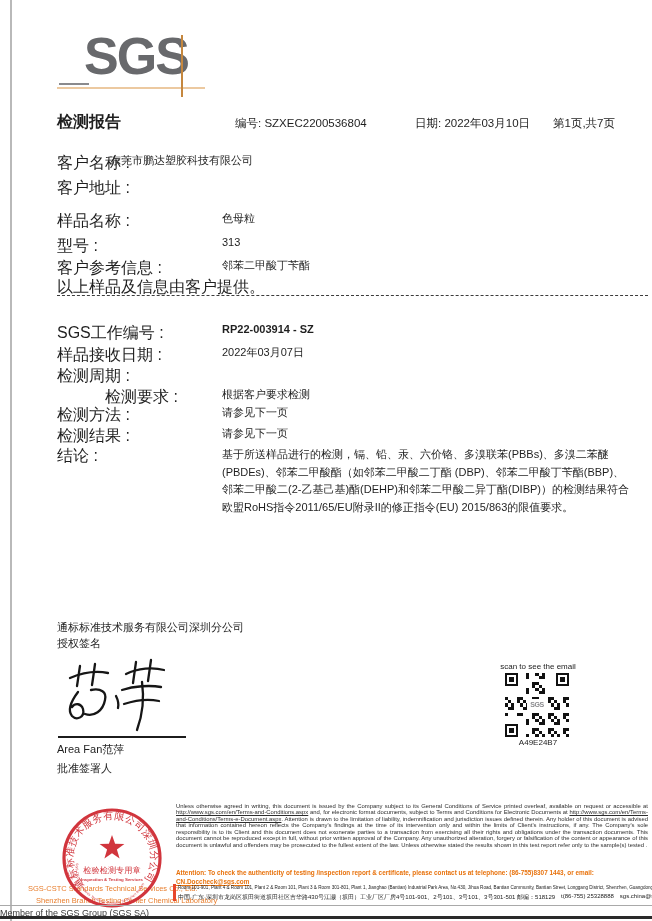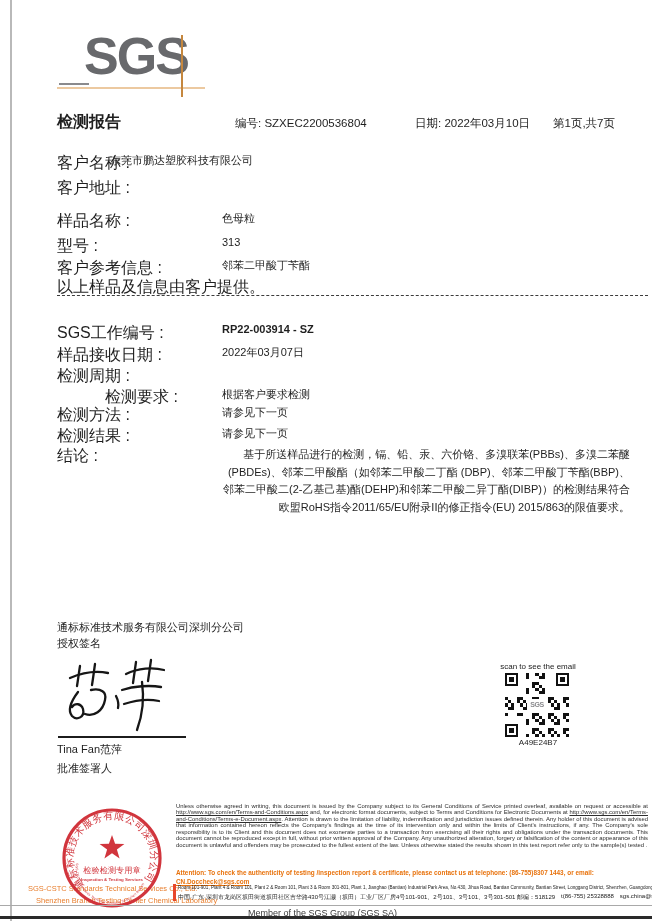--- a/index.html
+++ b/index.html
@@ -41,21 +41,21 @@
   .legal .u{text-decoration:underline;}
   .attention{left:176px;top:869px;width:472px;font-size:6.4px;line-height:8.6px;font-weight:bold;color:#e8720c;}
   .attention .u{text-decoration:underline;}
   
   .addr-bar{left:173px;top:884px;width:2.5px;height:17px;background:#e8472b;}
   .addr-row{left:178px;width:470px;display:flex;justify-content:space-between;white-space:nowrap;}
   .addr-en{top:885px;font-size:4.6px;color:#222;}
   .addr-cn{top:893px;font-size:6px;color:#222;}
   .addr-right{margin-left:6px;}
   .footer-line{left:0;top:905px;width:652px;height:1px;background:#a9a9a9;}
-  .member{left:0;top:908px;width:645px;text-align:center;font-size:9px;color:#3a3a3a;}
+  .member{left:0;top:908px;width:645px;text-align:left;font-size:9px;color:#3a3a3a;}
 </style>
 </head>
 <body>
 
 <div class="page">
 
   <div class="abs edge-left"></div>
 
   <div class="abs logo-text">SGS</div>
   <div class="abs logo-underscore"></div>
@@ -87,21 +87,21 @@
   <div class="abs val" style="left:222px;top:345px;">2022年03月07日</div>
   <div class="abs lbl" style="left:57px;top:366px;">检测周期 :</div>
   <div class="abs lbl" style="left:57px;top:387px;margin-left:48px;">检测要求 :</div>
   <div class="abs val" style="left:222px;top:387px;">根据客户要求检测</div>
   <div class="abs lbl" style="left:57px;top:405px;">检测方法 :</div>
   <div class="abs val" style="left:222px;top:405px;">请参见下一页</div>
   <div class="abs lbl" style="left:57px;top:426px;">检测结果 :</div>
   <div class="abs val" style="left:222px;top:426px;">请参见下一页</div>
 
   <div class="abs lbl" style="left:57px;top:446px;">结论 :</div>
-  <div class="abs val concl" style="left:222px;top:446px;text-align:right;">基于所送样品进行的检测，镉、铅、汞、六价铬、多溴联苯(PBBs)、多溴二苯醚(PBDEs)、邻苯二甲酸酯（如邻苯二甲酸二丁酯 (DBP)、邻苯二甲酸丁苄酯(BBP)、邻苯二甲酸二(2-乙基己基)酯(DEHP)和邻苯二甲酸二异丁酯(DIBP)）的检测结果符合欧盟RoHS指令2011/65/EU附录II的修正指令(EU) 2015/863的限值要求。</div>
+  <div class="abs val concl" style="left:222px;top:446px;">基于所送样品进行的检测，镉、铅、汞、六价铬、多溴联苯(PBBs)、多溴二苯醚(PBDEs)、邻苯二甲酸酯（如邻苯二甲酸二丁酯 (DBP)、邻苯二甲酸丁苄酯(BBP)、邻苯二甲酸二(2-乙基己基)酯(DEHP)和邻苯二甲酸二异丁酯(DIBP)）的检测结果符合欧盟RoHS指令2011/65/EU附录II的修正指令(EU) 2015/863的限值要求。</div>
 
   <div class="abs" style="left:57px;top:620px;font-size:11px;">通标标准技术服务有限公司深圳分公司</div>
   <div class="abs" style="left:57px;top:636px;font-size:11px;">授权签名</div>
 
   <svg class="abs" style="left:58px;top:656px;" width="130" height="80" viewBox="0 0 130 80">
     <g fill="none" stroke="#161616" stroke-width="2.3" stroke-linecap="round">
       <path d="M12,22 C26,16 40,15 50,17"></path>
       <path d="M22,10 C21,16 20,24 19,30"></path>
       <path d="M37,8 C36,15 35,23 34,29"></path>
       <path d="M20,36 C14,44 9,54 14,60 C19,65 27,61 25,53 C23,47 17,47 14,51"></path>
@@ -109,21 +109,21 @@
       <path d="M68,18 C80,12 95,11 106,14"></path>
       <path d="M78,6 C77,13 76,20 75,27"></path>
       <path d="M93,4 C92,11 91,18 90,25"></path>
       <path d="M64,34 C76,30 92,29 103,31"></path>
       <path d="M58,40 C60,44 61,48 60,52"></path>
       <path d="M66,48 C78,44 92,43 101,45"></path>
       <path d="M84,26 C86,40 86,55 79,74"></path>
     </g>
   </svg>
   <div class="abs sigline"></div>
-  <div class="abs" style="left:57px;top:742px;font-size:11px;">Tina Fan范萍</div>
+  <div class="abs" style="left:57px;top:742px;font-size:11px;">Area Fan范萍</div>
   <div class="abs" style="left:57px;top:761px;font-size:11px;">批准签署人</div>
 
   <div class="abs qr-caption">scan to see the email</div>
   <div class="abs qr-box" id="qr">
       <div class="qr-cell" style="left: 60.95px; top: 60.95px; width: 3.05px; height: 3.05px;"></div>
       <div class="qr-cell" style="left: 51.81px; top: 60.95px; width: 3.05px; height: 3.05px;"></div>
       <div class="qr-cell" style="left: 45.71px; top: 60.95px; width: 3.05px; height: 3.05px;"></div>
       <div class="qr-cell" style="left: 36.57px; top: 60.95px; width: 3.05px; height: 3.05px;"></div>
       <div class="qr-cell" style="left: 30.48px; top: 60.95px; width: 3.05px; height: 3.05px;"></div>
       <div class="qr-cell" style="left: 21.33px; top: 60.95px; width: 3.05px; height: 3.05px;"></div>

